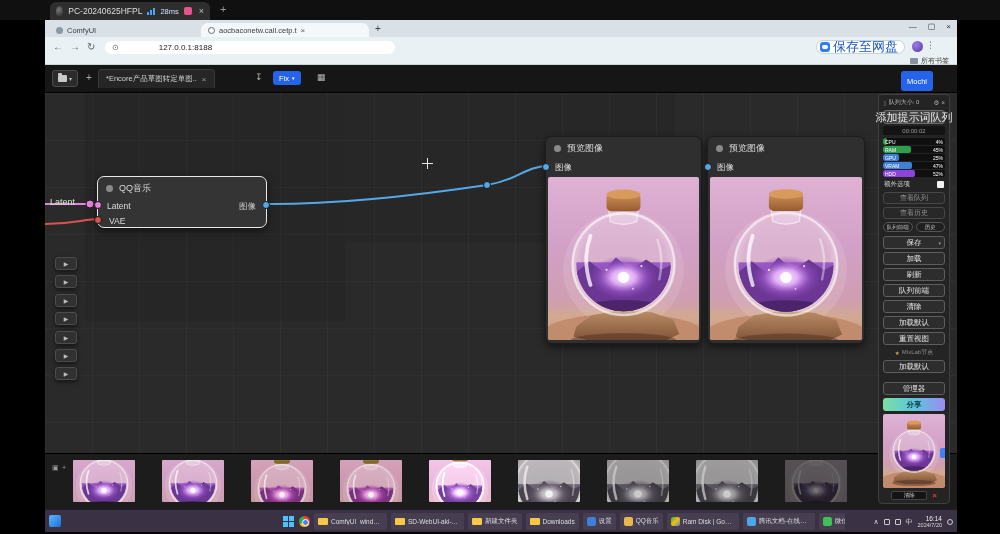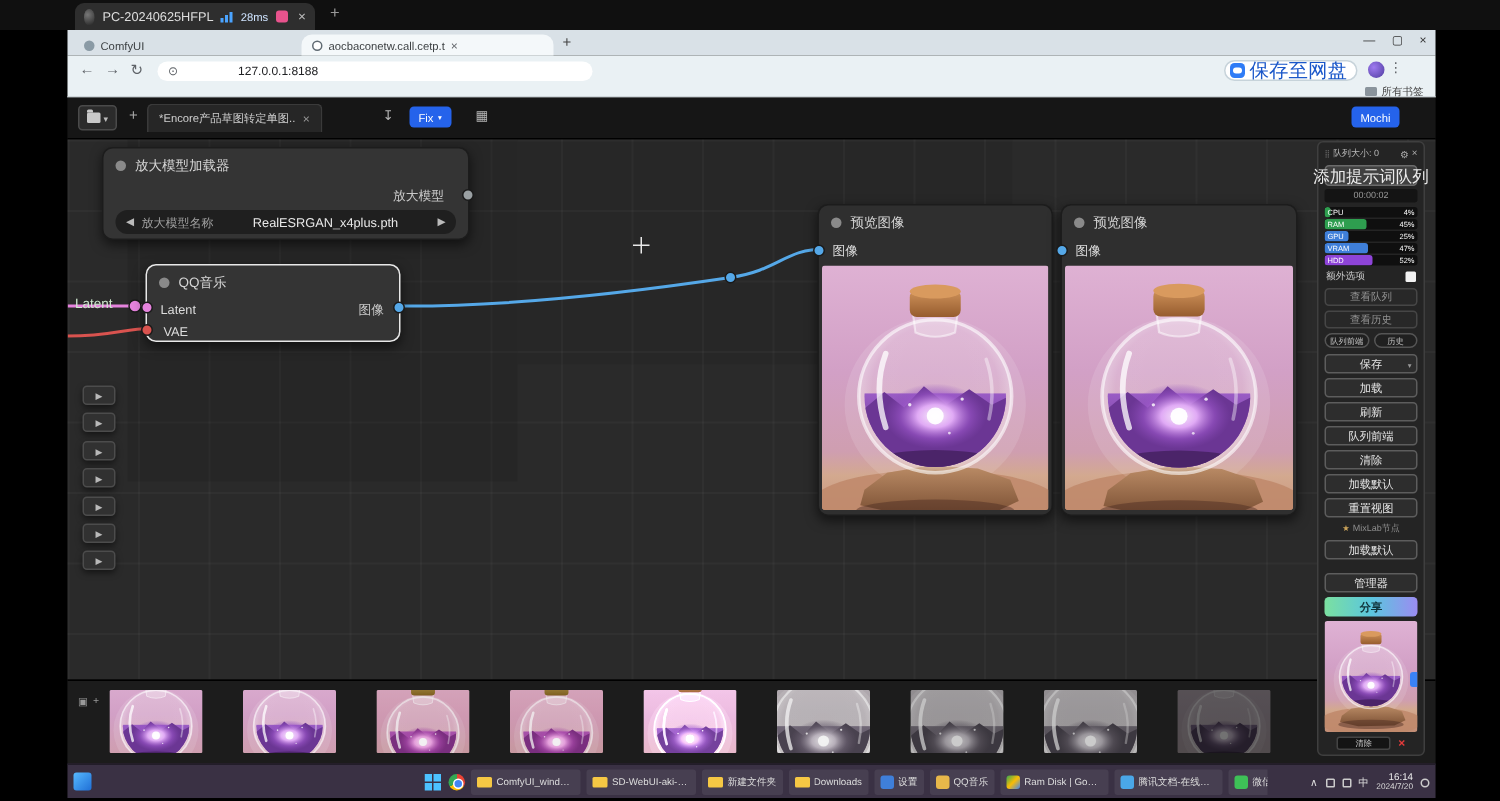--- a/index.html
+++ b/index.html
@@ -54,21 +54,21 @@
   .folderbtn .fo:before { content:""; position:absolute; left:0; top:-2px; width:4px; height:2px; background:#c9c9c9; border-radius:1px 1px 0 0; }
   .folderbtn .car { font-size:6px; color:#bbb; }
   .wf-plus { position:absolute; left:41px; top:7px; font-size:10px; color:#aaa; }
   .wftab { position:absolute; left:53px; top:4px; height:19px; background:#262626; border:1px solid #3a3a3a; border-bottom:none; border-radius:4px 4px 0 0; display:flex; align-items:center; gap:5px; padding:0 7px; }
   .wftab .t { font-size:7.5px; color:#cfcfcf; white-space:nowrap; }
   .wftab .x { font-size:8px; color:#9a9a9a; }
   .expbtn { position:absolute; left:210px; top:7px; font-size:9px; color:#b5b5b5; }
   .fixbtn { position:absolute; left:228px; top:6px; height:14px; background:#2563eb; border-radius:3px; display:flex; align-items:center; gap:3px; padding:0 6px; }
   .fixbtn span { font-size:7.5px; color:#fff; }
   .gridbtn { position:absolute; left:272px; top:7px; font-size:9px; color:#b5b5b5; }
-  .mochibtn { position:absolute; right:24px; top:6px; height:14px; background:#2563eb; border-radius:3px; display:flex; align-items:center; padding:0 6px; font-size:7.5px; color:#fff; }
+  .mochibtn { position:absolute; right:24px; top:6px; height:20px; background:#2563eb; border-radius:3px; display:flex; align-items:center; padding:0 6px; font-size:7.5px; color:#fff; }
 
   
   .canvas { position:absolute; left:0; top:73px; width:912px; height:360px; background:#2a2a2a;
     background-image:linear-gradient(rgba(255,255,255,.028) 1px, transparent 1px),
                      linear-gradient(90deg, rgba(255,255,255,.028) 1px, transparent 1px);
     background-size:47px 47px; overflow:hidden; }
   .ghost { position:absolute; background:rgba(0,0,0,.09); }
   .wires { position:absolute; left:0; top:0; pointer-events:none; }
 
   .node { position:absolute; background:#343434; border:1px solid #1c1c1c; border-radius:7px; box-shadow:0 3px 8px rgba(0,0,0,.55); }
@@ -307,34 +307,20 @@
       <svg class="wires" width="912" height="360">
         <path d="M0,111 L55,111" stroke="#e583dd" stroke-width="2" fill="none"></path>
         <path d="M0,131 C30,131 38,126 55,126" stroke="#d9534f" stroke-width="2" fill="none"></path>
         <path d="M218,111 C300,112 395,99 442,92 C475,87 478,73 505,73" stroke="#55a8e8" stroke-width="2" fill="none"></path>
         <circle cx="45" cy="111" r="4" fill="#e583dd" stroke="#1a1a1a"></circle>
         <circle cx="442" cy="92" r="3.5" fill="#55a8e8" stroke="#1a1a1a"></circle>
       </svg>
 
       <span class="latent-ghost">Latent</span>
 
-      <div class="node" style="left:23px;top:5px;width:245px;height:62px">
-        <div class="nhead">
-          <span class="ndot"></span>
-          <span class="ntitle">放大模型加载器</span>
-        </div>
-        <span class="plabel right" style="right:16px;top:26px">放大模型</span>
-        <span class="port" style="right:-4px;top:27px;background:#9aa0a3"></span>
-        <div class="widget" style="top:41px">
-          <span class="arr">◀</span>
-          <span class="wl">放大模型名称</span>
-          <span class="wv">RealESRGAN_x4plus.pth</span>
-          <span class="arr">▶</span>
-        </div>
-      </div>
 
       <div class="node sel" style="left:52px;top:83px;width:170px;height:52px">
         <div class="nhead">
           <span class="ndot"></span>
           <span class="ntitle">QQ音乐</span>
         </div>
         <span class="port" style="left:-4px;top:24px;background:#e583dd"></span>
         <span class="plabel" style="left:9px;top:24px">Latent</span>
         <span class="port" style="left:-4px;top:39px;background:#d9534f"></span>
         <span class="plabel" style="left:11px;top:39px">VAE</span>

